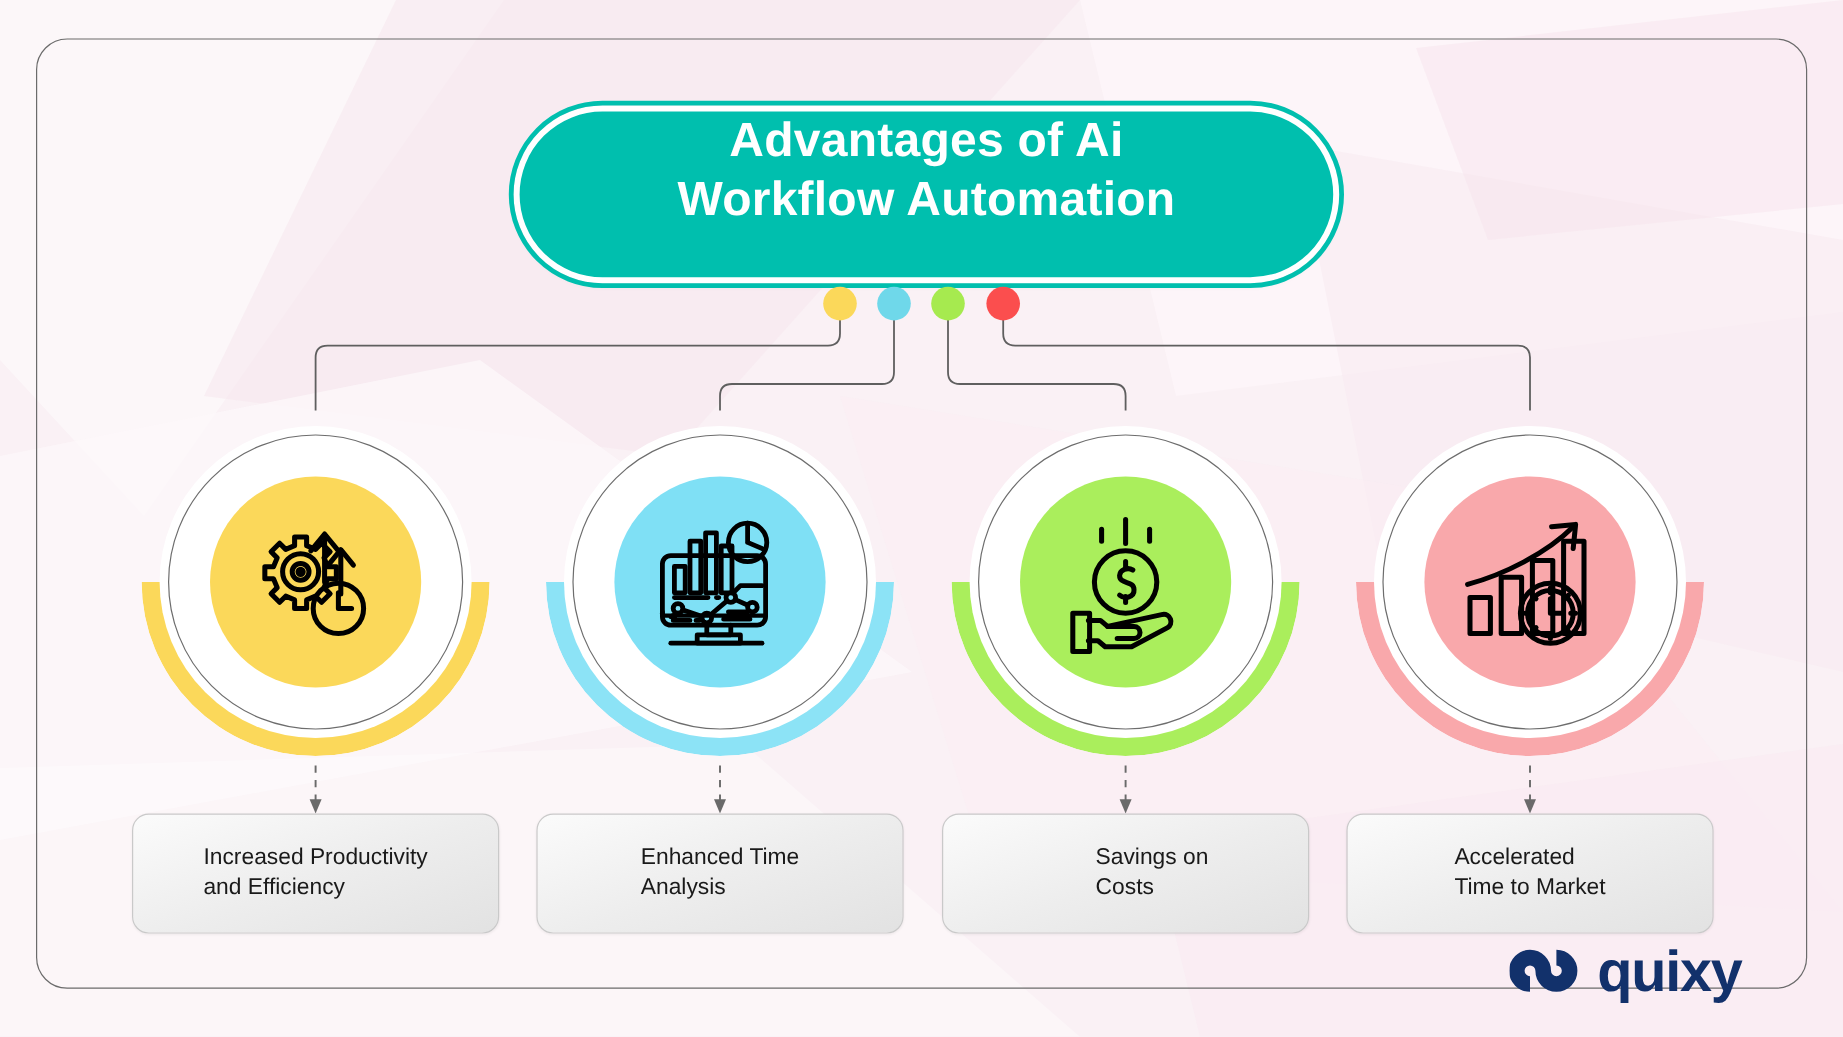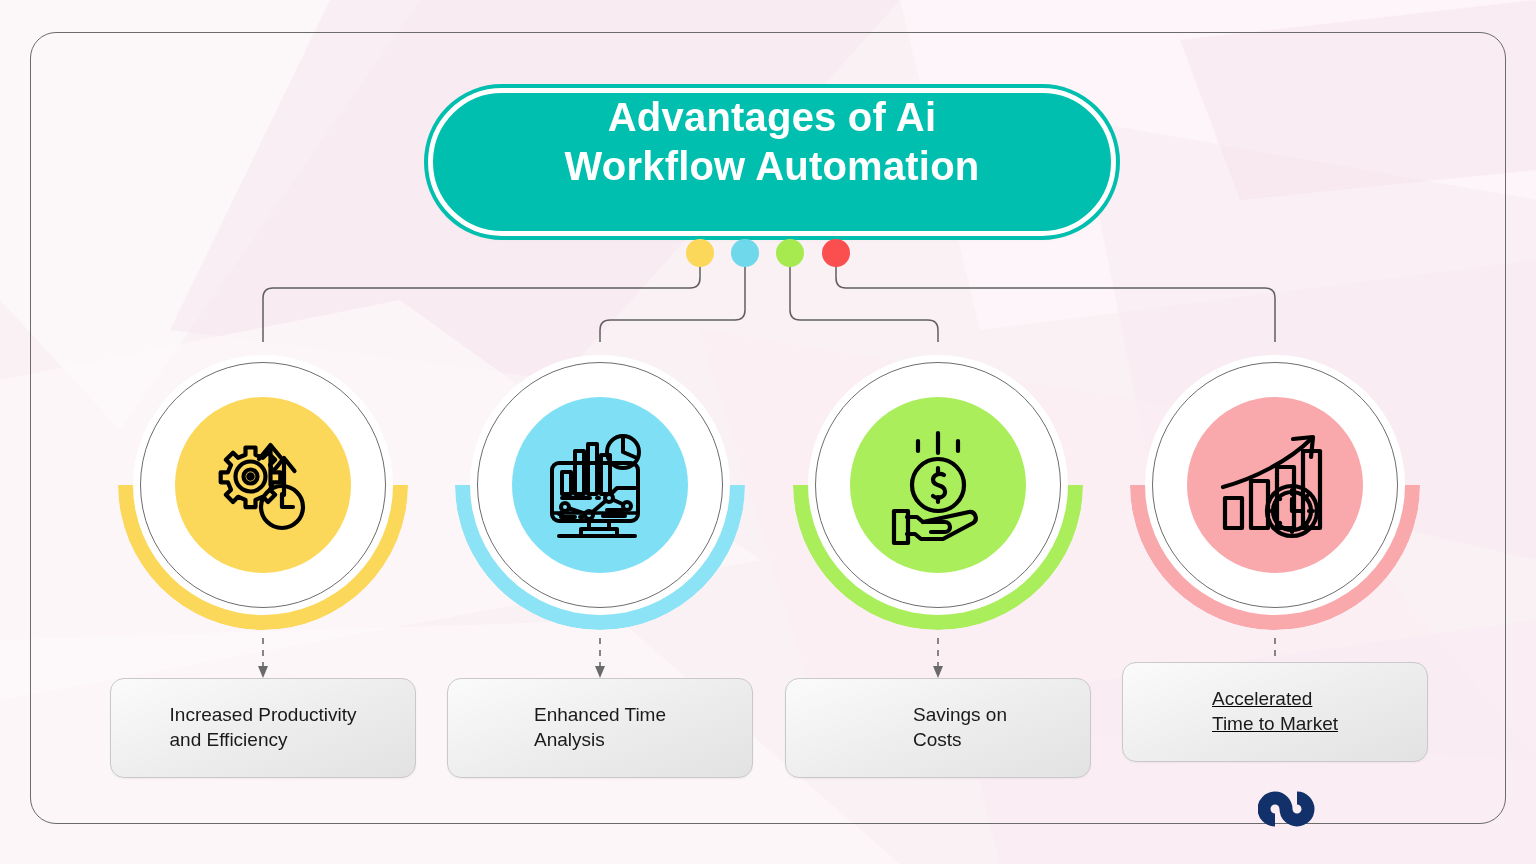--- a/index.html
+++ b/index.html
@@ -311,24 +311,25 @@
 and Efficiency</span>
 </div>
 <div class="label-box" style="left:447px;top:678px;">
   <span class="label-text">Enhanced Time
 Analysis</span>
 </div>
 <div class="label-box" style="left:785px;top:678px;padding-left:44px;">
   <span class="label-text">Savings on
 Costs</span>
 </div>
-<div class="label-box" style="left:1122px;top:662px;text-decoration:underline;">
+<div class="label-box" style="left:1122px;top:678px;">
   <span class="label-text">Accelerated
 Time to Market</span>
 </div>
 
 <div class="logo">
   <svg width="62" height="48" viewBox="0 0 62 48">
     <g fill="none" stroke="#12316b" stroke-width="13" stroke-linecap="round">
       <path d="M17,33 a11,11 0 1 1 11,-11 a11,11 0 1 0 11,-11 a11,11 0 1 1 -11,11 a11,11 0 1 0 -11,11 z"></path>
     </g>
   </svg>
+  <span class="logo-word">quixy</span>
 </div>
 
 </body></html>

